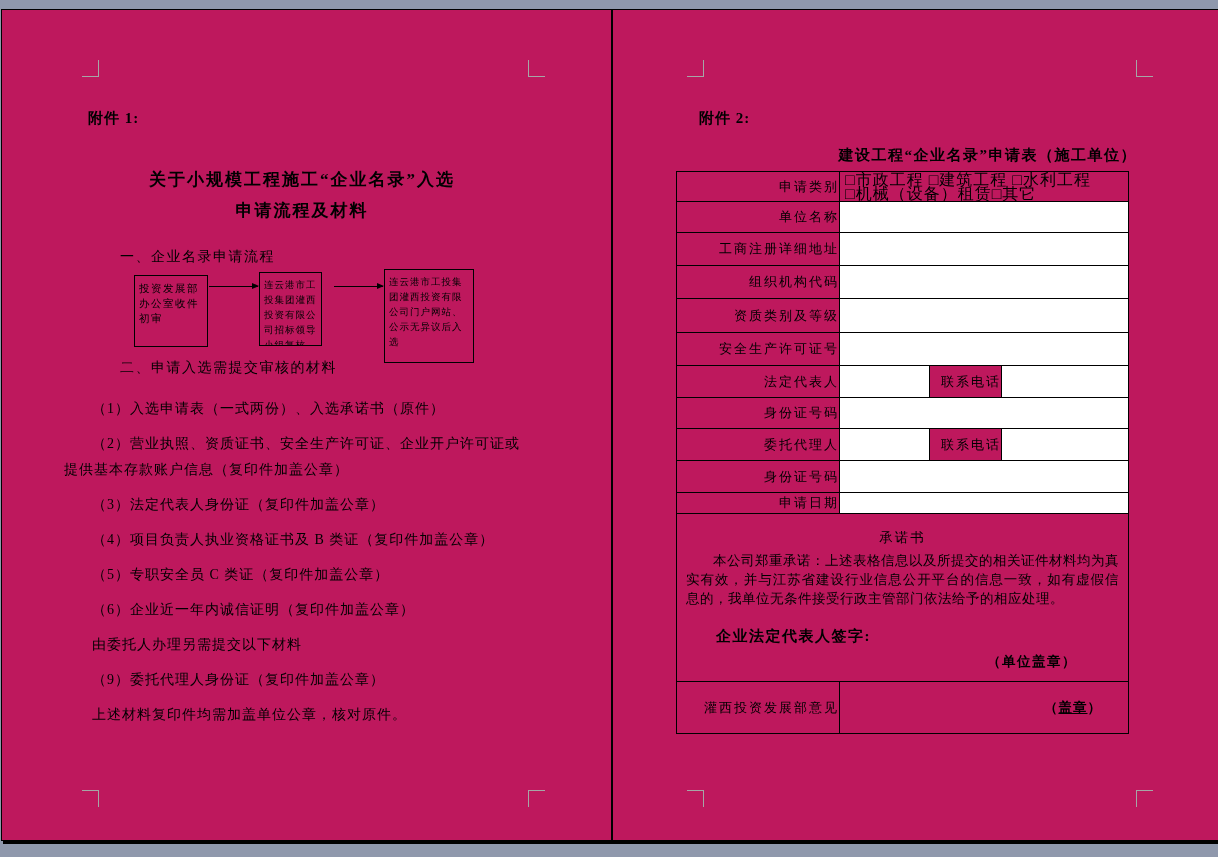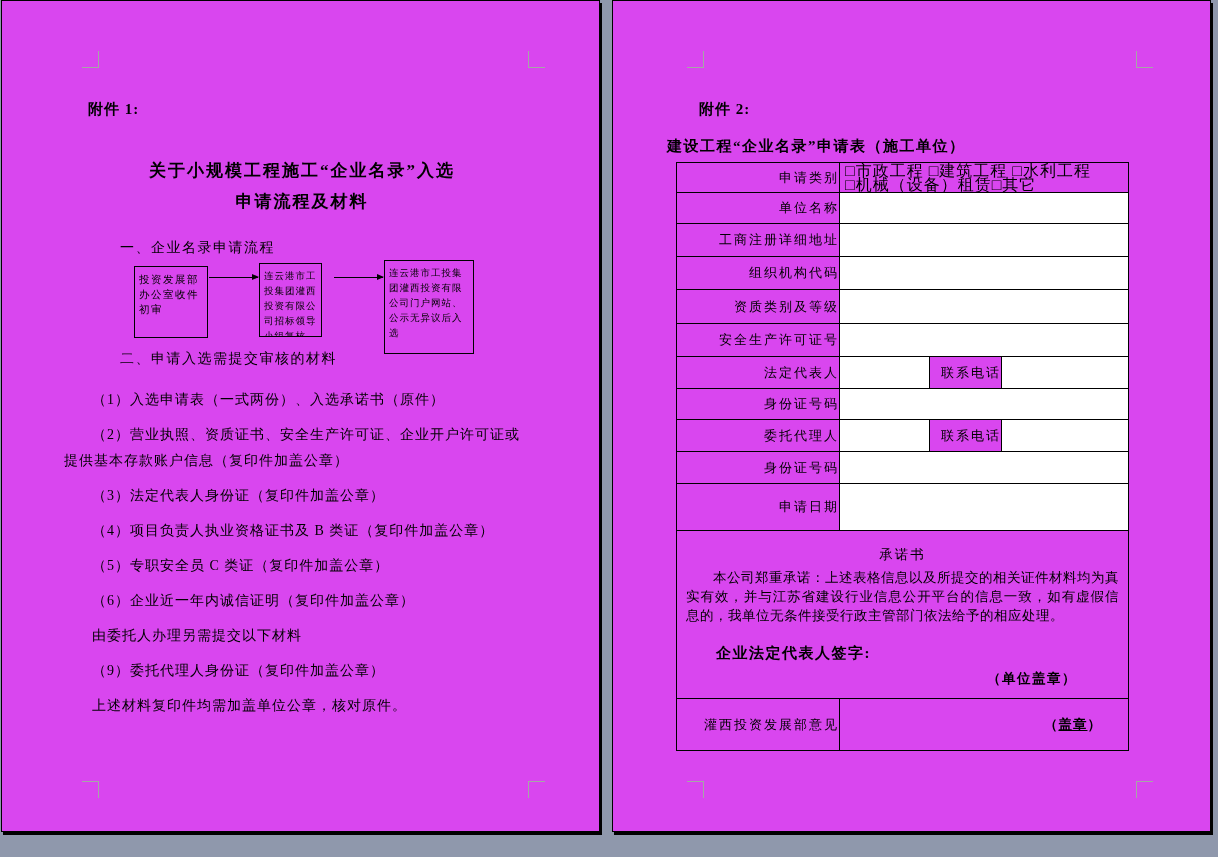--- a/index.html
+++ b/index.html
@@ -5,25 +5,26 @@
   html,body { margin:0; padding:0; }
   body {
     width:1218px; height:857px;
     background:#8F98AC;
     position:relative;
     overflow:hidden;
     font-family:"Liberation Serif","DejaVu Serif",serif;
     color:#000;
   }
   .page {
-    position:absolute; top:0;
+    position:absolute; top:9px;
     width:597px; height:830px;
-    background:#d946ef;
+    background:#be185d;
     border:1px solid #000;
     box-shadow:2px 3px 0 #000;
+    padding-left:12px;
   }
   .page-left  { left:1px; }
   .page-right { left:612px; }
 
   
   .mark { position:absolute; width:16px; height:16px; }
   .mark.tl { border-right:1px solid #A6A6A6; border-bottom:1px solid #A6A6A6; }
   .mark.tr { border-left:1px solid #A6A6A6;  border-bottom:1px solid #A6A6A6; }
   .mark.bl { border-right:1px solid #A6A6A6; border-top:1px solid #A6A6A6; }
   .mark.br { border-left:1px solid #A6A6A6;  border-top:1px solid #A6A6A6; }
@@ -75,21 +76,21 @@
 
   .items {
     position:absolute; left:62px; top:386px; width:462px;
     font-size:14px; letter-spacing:1px; line-height:26px;
   }
   .items p { margin:0 0 9px 0; text-indent:2em; }
 
   
   .doc-title2 {
     position:absolute; left:54px; top:136px; width:470px;
-    text-align:left; font-size:15px; font-weight:bold; letter-spacing:1.5px;font-family:Liberation Serif, serif;
+    text-align:right; font-size:15px; font-weight:bold; letter-spacing:1.5px;font-family:Liberation Serif, serif;
   }
   table.form {
     position:absolute; left:63px; top:161px;
     width:452px; border-collapse:collapse; table-layout:fixed;
   }
   table.form td {
     border:1px solid #000; padding:0;
     font-size:13px; letter-spacing:2px; vertical-align:middle;
   }
   td.lbl { text-align:right; }
@@ -211,21 +212,21 @@
       <tr style="height:32px">
         <td class="lbl">委托代理人</td>
         <td class="blank"></td>
         <td class="lbl">联系电话</td>
         <td class="blank"></td>
       </tr>
       <tr style="height:32px">
         <td class="lbl">身份证号码</td>
         <td class="blank" colspan="3"></td>
       </tr>
-      <tr style="height:47px">
+      <tr style="height:21px">
         <td class="lbl">申请日期</td>
         <td class="blank" colspan="3"></td>
       </tr>
       <tr style="height:168px">
         <td class="promise-cell" colspan="4">
           <div class="promise-title">承诺书</div>
           <div class="promise-body">本公司郑重承诺：上述表格信息以及所提交的相关证件材料均为真实有效，并与江苏省建设行业信息公开平台的信息一致，如有虚假信息的，我单位无条件接受行政主管部门依法给予的相应处理。</div>
           <div class="sign-line">企业法定代表人签字:</div>
           <div class="unit-seal">（单位盖章）</div>
         </td>

